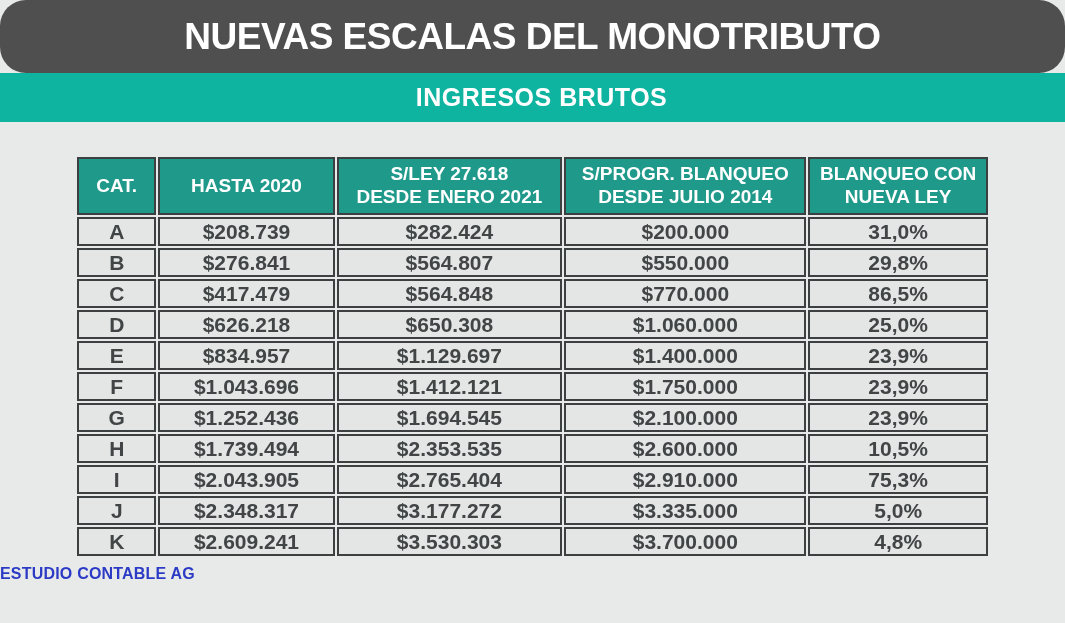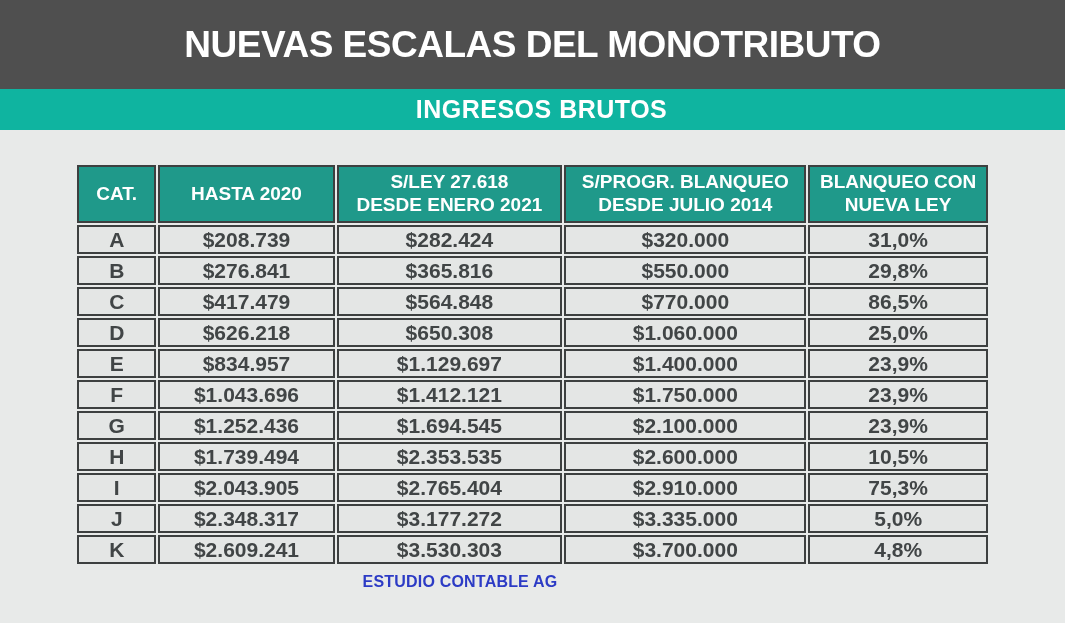--- a/index.html
+++ b/index.html
@@ -14,29 +14,29 @@
   }
   *{box-sizing:border-box;}
   html,body{margin:0;padding:0;}
   body{
     width:1065px;height:623px;overflow:hidden;
     background:var(--c-bg);
     font-family:"Liberation Sans","DejaVu Sans",sans-serif;
     position:relative;
   }
   .top-band{
-    height:89px;background:var(--c-band);
-    display:flex;align-items:center;justify-content:center;
+    height:73px;background:var(--c-band);
+    display:flex;align-items:center;justify-content:center;border-radius:26px;
   }
   .main-title{
     color:#ffffff;font-size:37px;font-weight:bold;
     letter-spacing:-0.5px;white-space:nowrap;
   }
   .banner{
-    height:41px;background:var(--c-banner);
+    height:49px;background:var(--c-banner);
     display:flex;align-items:center;justify-content:center;padding-left:18px;
   }
   .banner-title{
     color:#ffffff;font-size:25px;font-weight:bold;
     letter-spacing:0.5px;white-space:nowrap;
   }
   .table-wrap{margin:33px 0 0 75px;width:915px;}
   table{
     border-collapse:separate;border-spacing:2px;
     width:100%;table-layout:fixed;
@@ -54,21 +54,21 @@
     height:29px;font-size:21px;font-weight:bold;
     text-align:center;vertical-align:middle;padding:0;
     white-space:nowrap;
   }
   col.c-cat{width:8.8%;}
   col.c-h2020{width:19.5%;}
   col.c-ley{width:25.0%;}
   col.c-blanq{width:26.8%;}
   col.c-aum{width:19.9%;}
   .footer-credit{
-    margin-top:7px;width:920px;text-align:center;
+    margin-top:7px;width:920px;
     color:var(--c-footer);font-size:16px;font-weight:bold;
     letter-spacing:0.2px;
   }
 </style>
 </head>
 <body>
 
 <div class="top-band">
   <div class="main-title">NUEVAS ESCALAS DEL MONOTRIBUTO</div>
 </div>
@@ -108,27 +108,27 @@
           <span>BLANQUEO CON</span><br>
           <span>NUEVA LEY</span>
         </th>
       </tr>
     </thead>
     <tbody>
         <tr>
           <td>A</td>
           <td>$208.739</td>
           <td>$282.424</td>
-          <td>$320.000</td>
+          <td>$200.000</td>
           <td>31,0%</td>
         </tr>
         <tr>
           <td>B</td>
           <td>$276.841</td>
-          <td>$365.816</td>
+          <td>$564.807</td>
           <td>$550.000</td>
           <td>29,8%</td>
         </tr>
         <tr>
           <td>C</td>
           <td>$417.479</td>
           <td>$564.848</td>
           <td>$770.000</td>
           <td>86,5%</td>
         </tr>

